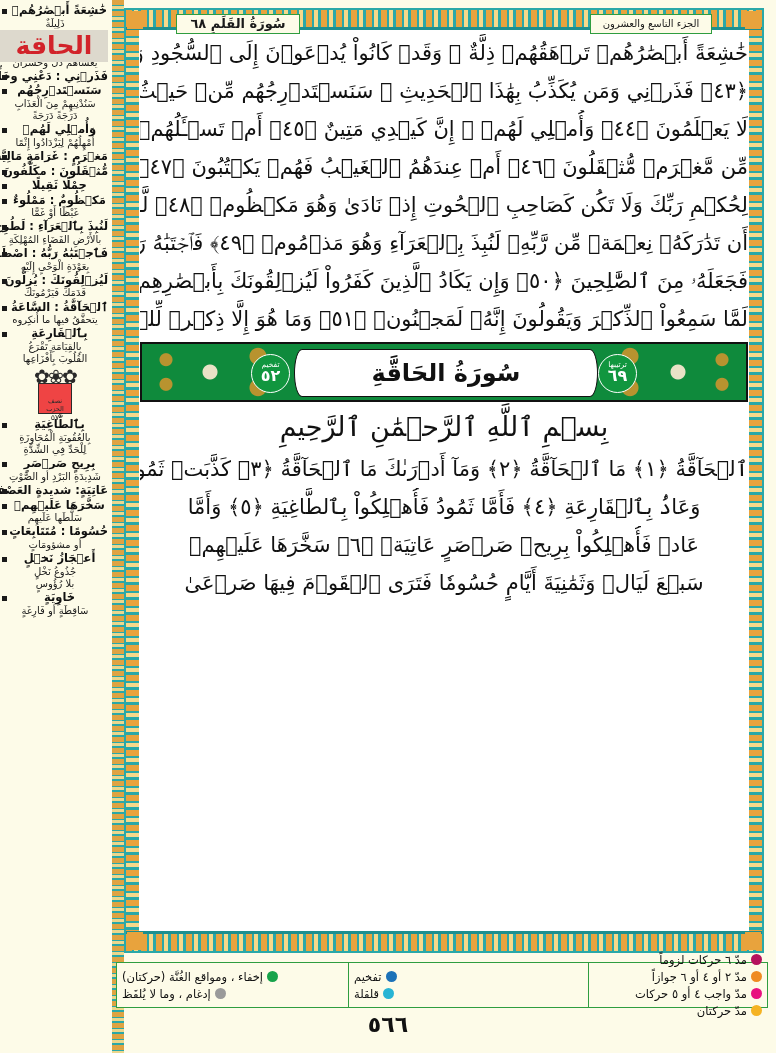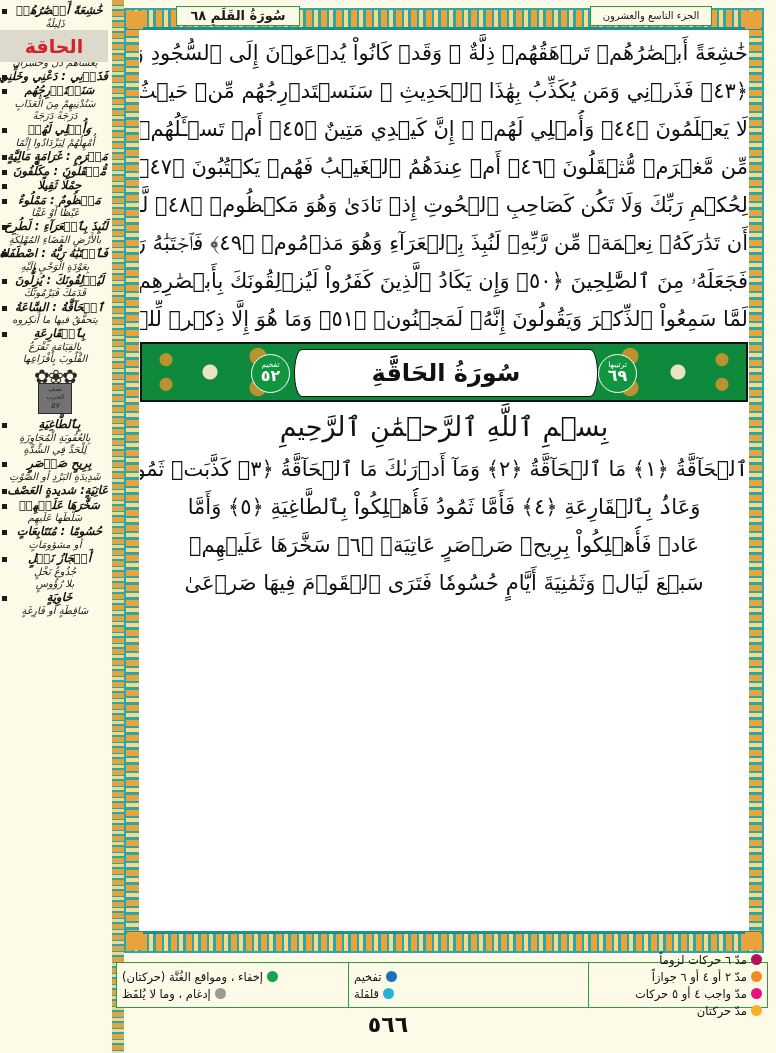--- a/index.html
+++ b/index.html
@@ -26,21 +26,20 @@
     top: 0;
     left: 0;
     width: 112px;
     height: 1053px;
     background: #fdfbe8;
     box-sizing: border-box;
     padding: 4px 4px 0 2px;
     direction: rtl;
     text-align: center;
     overflow: hidden;
-    font-style: italic;
   }
   .gloss-entry {
     margin: 0 0 1px 0;
     line-height: 1.18;
   }
   .gloss-head {
     font-family: "DejaVu Sans", sans-serif;
     font-size: 11.5px;
     color: #101010;
     font-weight: bold;
@@ -69,21 +68,21 @@
   }
   
   #surah-tag {
     position: absolute;
     top: 30px;
     left: 0px;
     width: 108px;
     height: 32px;
     background: #ddd9cd;
     color: #d2232a;
-    font-size: 19px;
+    font-size: 25px;
     font-weight: bold;
     line-height: 32px;
     text-align: center;
     font-family: "DejaVu Sans", sans-serif;
     z-index: 6;
   }
   
   .hizb-ornament {
     width: 46px;
     margin: 5px auto 4px auto;
@@ -95,22 +94,22 @@
     line-height: 13px;
     color: #2a2a2a;
     letter-spacing: -2px;
   }
   .hizb-box {
     width: 34px;
     height: 31px;
     margin: 0 auto;
     border: 1.6px solid #2a2a2a;
     box-sizing: border-box;
-    padding-top: 1px;
-    background: #737373;
+    padding-top: 13px;
+    background: #ef4444;
   }
   .hizb-box span {
     display: block;
     font-size: 6.5px;
     line-height: 8px;
     color: #2a2a2a;
     font-family: "DejaVu Sans", sans-serif;
   }
   .hizb-box span.num { font-size: 8px; line-height: 9px; }
 
@@ -207,21 +206,21 @@
     z-index: 3;
   }
   .corner.tl { top: 1px; left: 1px; }
   .corner.tr { top: 1px; right: 1px; }
   .corner.bl { bottom: 1px; left: 1px; }
   .corner.br { bottom: 1px; right: 1px; }
 
   
   .plate {
     position: absolute;
-    top: 6px;
+    top: 14px;
     height: 20px;
     background: #fdfbe8;
     border: 1.2px solid #2f9d3f;
     box-sizing: border-box;
     z-index: 8;
     text-align: center;
     line-height: 18px;
     color: #1a1a1a;
     font-family: "DejaVu Sans", sans-serif;
     white-space: nowrap;

